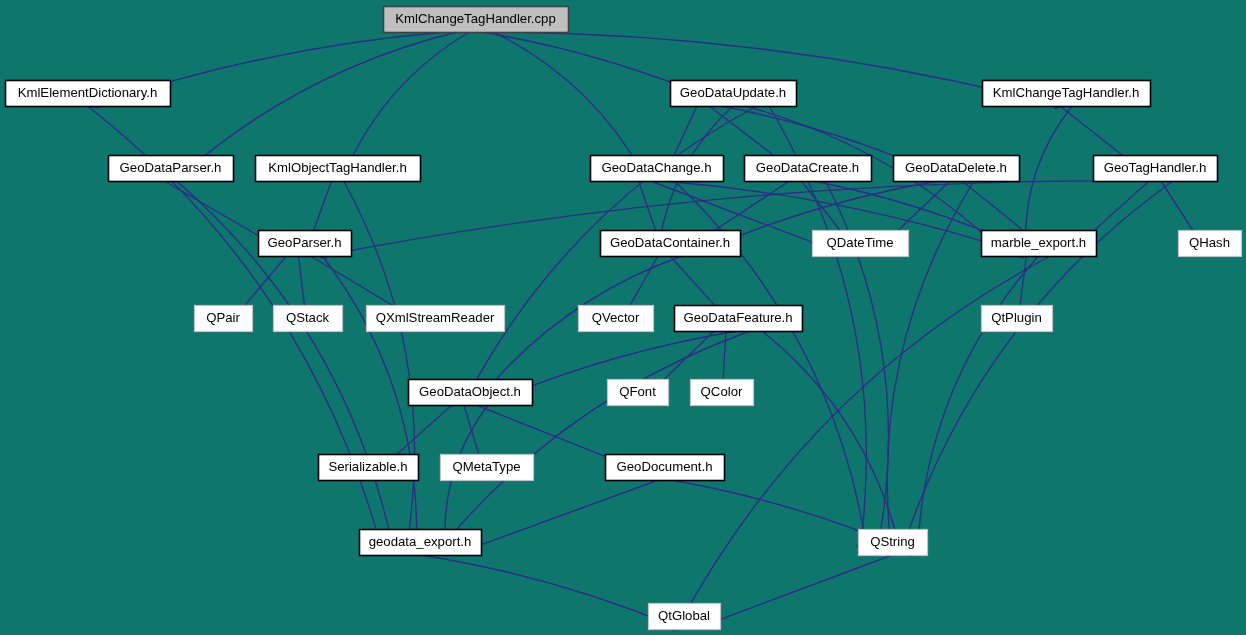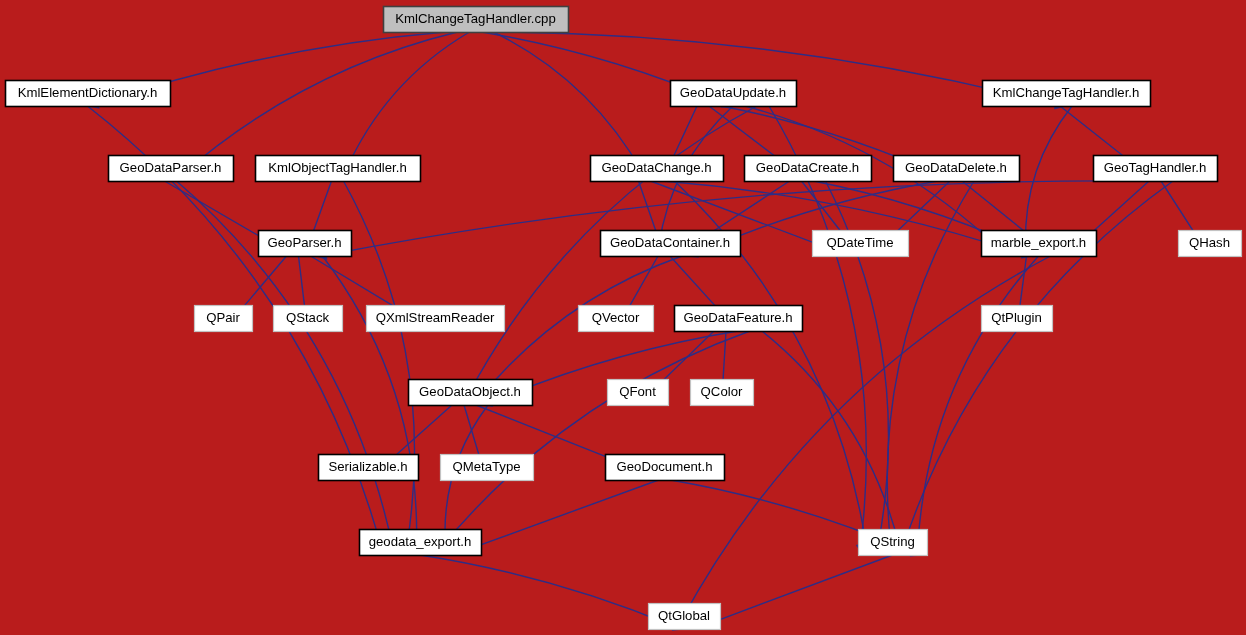--- a/index.html
+++ b/index.html
@@ -4,21 +4,21 @@
 <style>
   html, body {
     margin: 0;
     padding: 0;
     background: #ffffff;
   }
   #graph-root {
     position: relative;
     width: 1246px;
     height: 635px;
-    background: #b91c1c;
+    background: #0f766e;
     font-family: "Liberation Sans", sans-serif;
     overflow: hidden;
     text-align: right;
   }
   svg.graph-canvas {
     position: absolute;
     left: 0;
     top: 0;
     width: 1246px;
     height: 635px;

